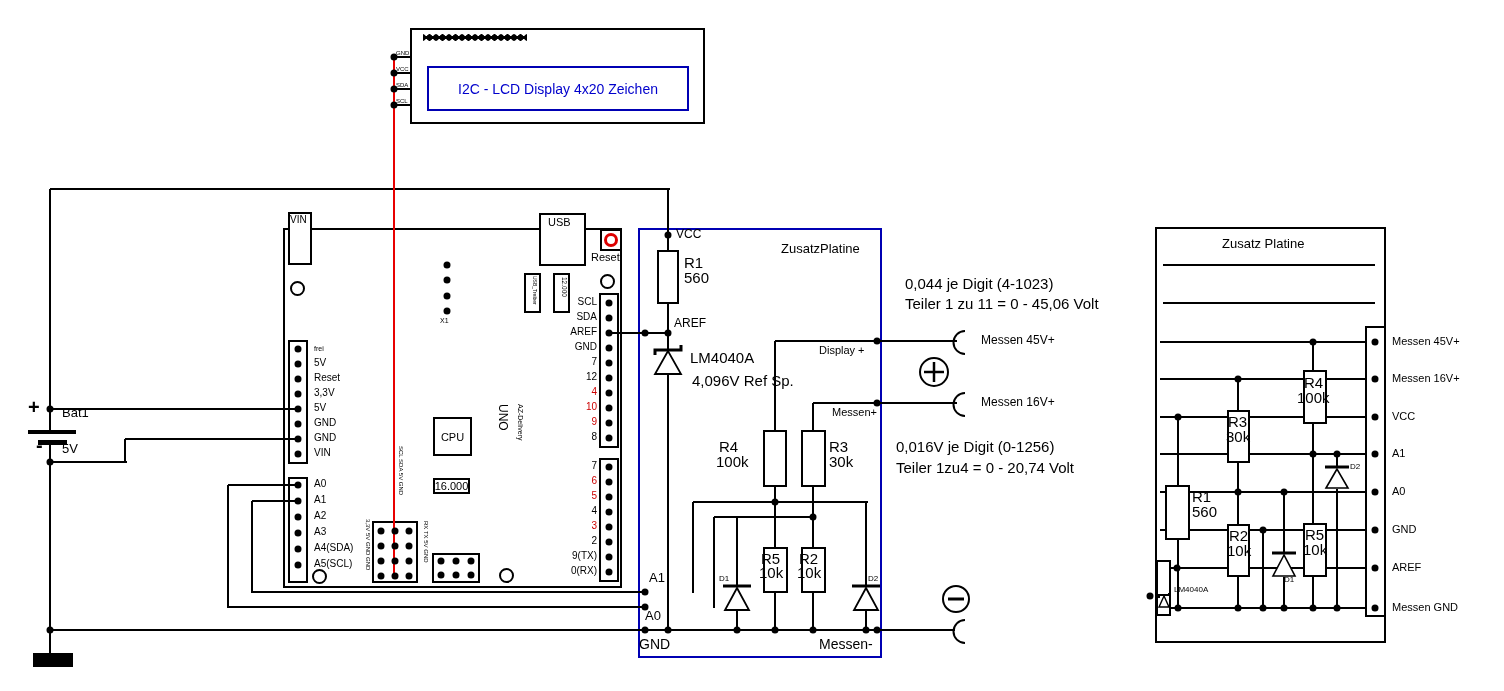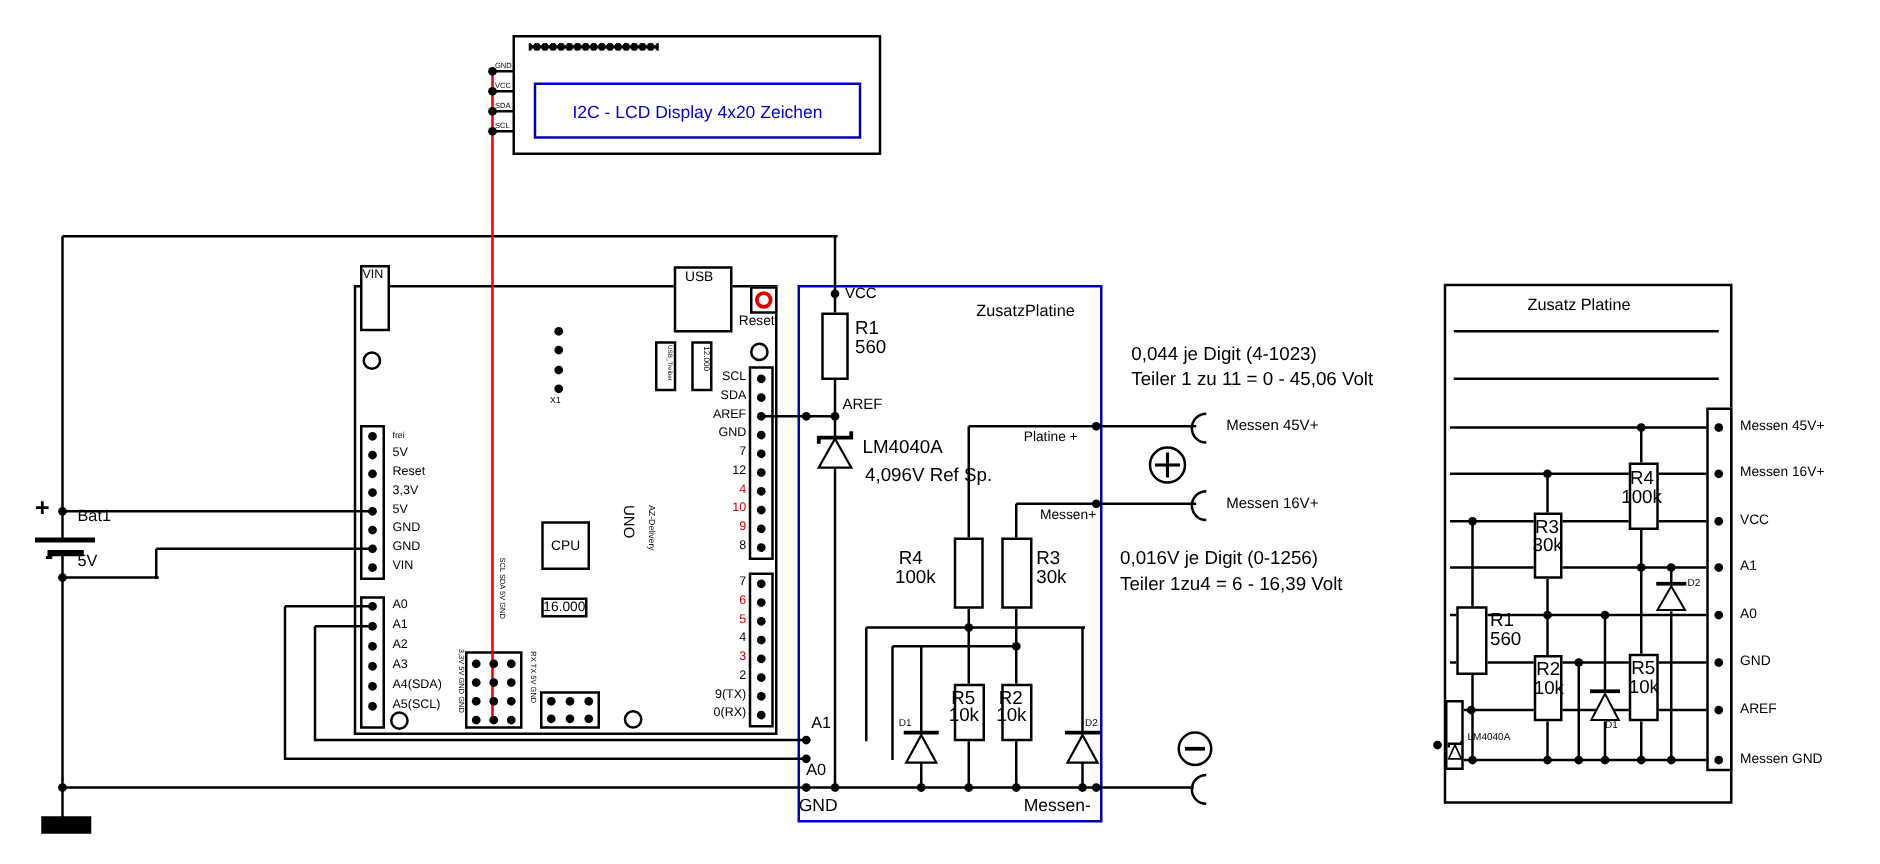--- a/index.html
+++ b/index.html
@@ -355,41 +355,41 @@
   <span class="lbl f10 ra" style="left:555px;top:550px;">9(TX)</span>
   <span class="lbl f10 ra" style="left:555px;top:565px;">0(RX)</span>
 
   <span class="lbl f12" style="left:676px;top:228px;">VCC</span>
   <span class="lbl f12" style="left:674px;top:317px;">AREF</span>
   <span class="lbl f15" style="left:684px;top:255px;">R1</span>
   <span class="lbl f15" style="left:684px;top:270px;">560</span>
   <span class="lbl f15" style="left:690px;top:350px;">LM4040A</span>
   <span class="lbl f15" style="left:692px;top:373px;">4,096V Ref Sp.</span>
   <span class="lbl f13" style="left:781px;top:242px;">ZusatzPlatine</span>
-  <span class="lbl f11" style="left:819px;top:344px;">Platine +</span>
+  <span class="lbl f11" style="left:819px;top:344px;">Display +</span>
   <span class="lbl f11" style="left:832px;top:406px;">Messen+</span>
   <span class="lbl f15" style="left:719px;top:439px;">R4</span>
   <span class="lbl f15" style="left:716px;top:454px;">100k</span>
   <span class="lbl f15" style="left:829px;top:439px;">R3</span>
   <span class="lbl f15" style="left:829px;top:454px;">30k</span>
   <span class="lbl f15" style="left:761px;top:551px;">R5</span>
   <span class="lbl f15" style="left:759px;top:565px;">10k</span>
   <span class="lbl f15" style="left:799px;top:551px;">R2</span>
   <span class="lbl f15" style="left:797px;top:565px;">10k</span>
   <span class="lbl f8" style="left:719px;top:575px;">D1</span>
   <span class="lbl f8" style="left:868px;top:575px;">D2</span>
   <span class="lbl f13" style="left:649px;top:571px;">A1</span>
   <span class="lbl f13" style="left:645px;top:609px;">A0</span>
   <span class="lbl f14" style="left:639px;top:637px;">GND</span>
   <span class="lbl f14" style="left:819px;top:637px;">Messen-</span>
 
   <span class="lbl f15" style="left:905px;top:276px;">0,044 je Digit (4-1023)</span>
   <span class="lbl f15" style="left:905px;top:296px;">Teiler 1 zu 11 = 0 - 45,06 Volt</span>
   <span class="lbl f15" style="left:896px;top:439px;">0,016V je Digit (0-1256)</span>
-  <span class="lbl f15" style="left:896px;top:460px;">Teiler 1zu4 = 6 - 16,39 Volt</span>
+  <span class="lbl f15" style="left:896px;top:460px;">Teiler 1zu4 = 0 - 20,74 Volt</span>
 
   <span class="lbl f12" style="left:981px;top:334px;">Messen 45V+</span>
   <span class="lbl f12" style="left:981px;top:396px;">Messen 16V+</span>
 
   <span class="lbl f13" style="left:1222px;top:237px;">Zusatz Platine</span>
   <span class="lbl f11" style="left:1392px;top:335px;">Messen 45V+</span>
   <span class="lbl f11" style="left:1392px;top:372px;">Messen 16V+</span>
   <span class="lbl f11" style="left:1392px;top:410px;">VCC</span>
   <span class="lbl f11" style="left:1392px;top:447px;">A1</span>
   <span class="lbl f11" style="left:1392px;top:485px;">A0</span>

